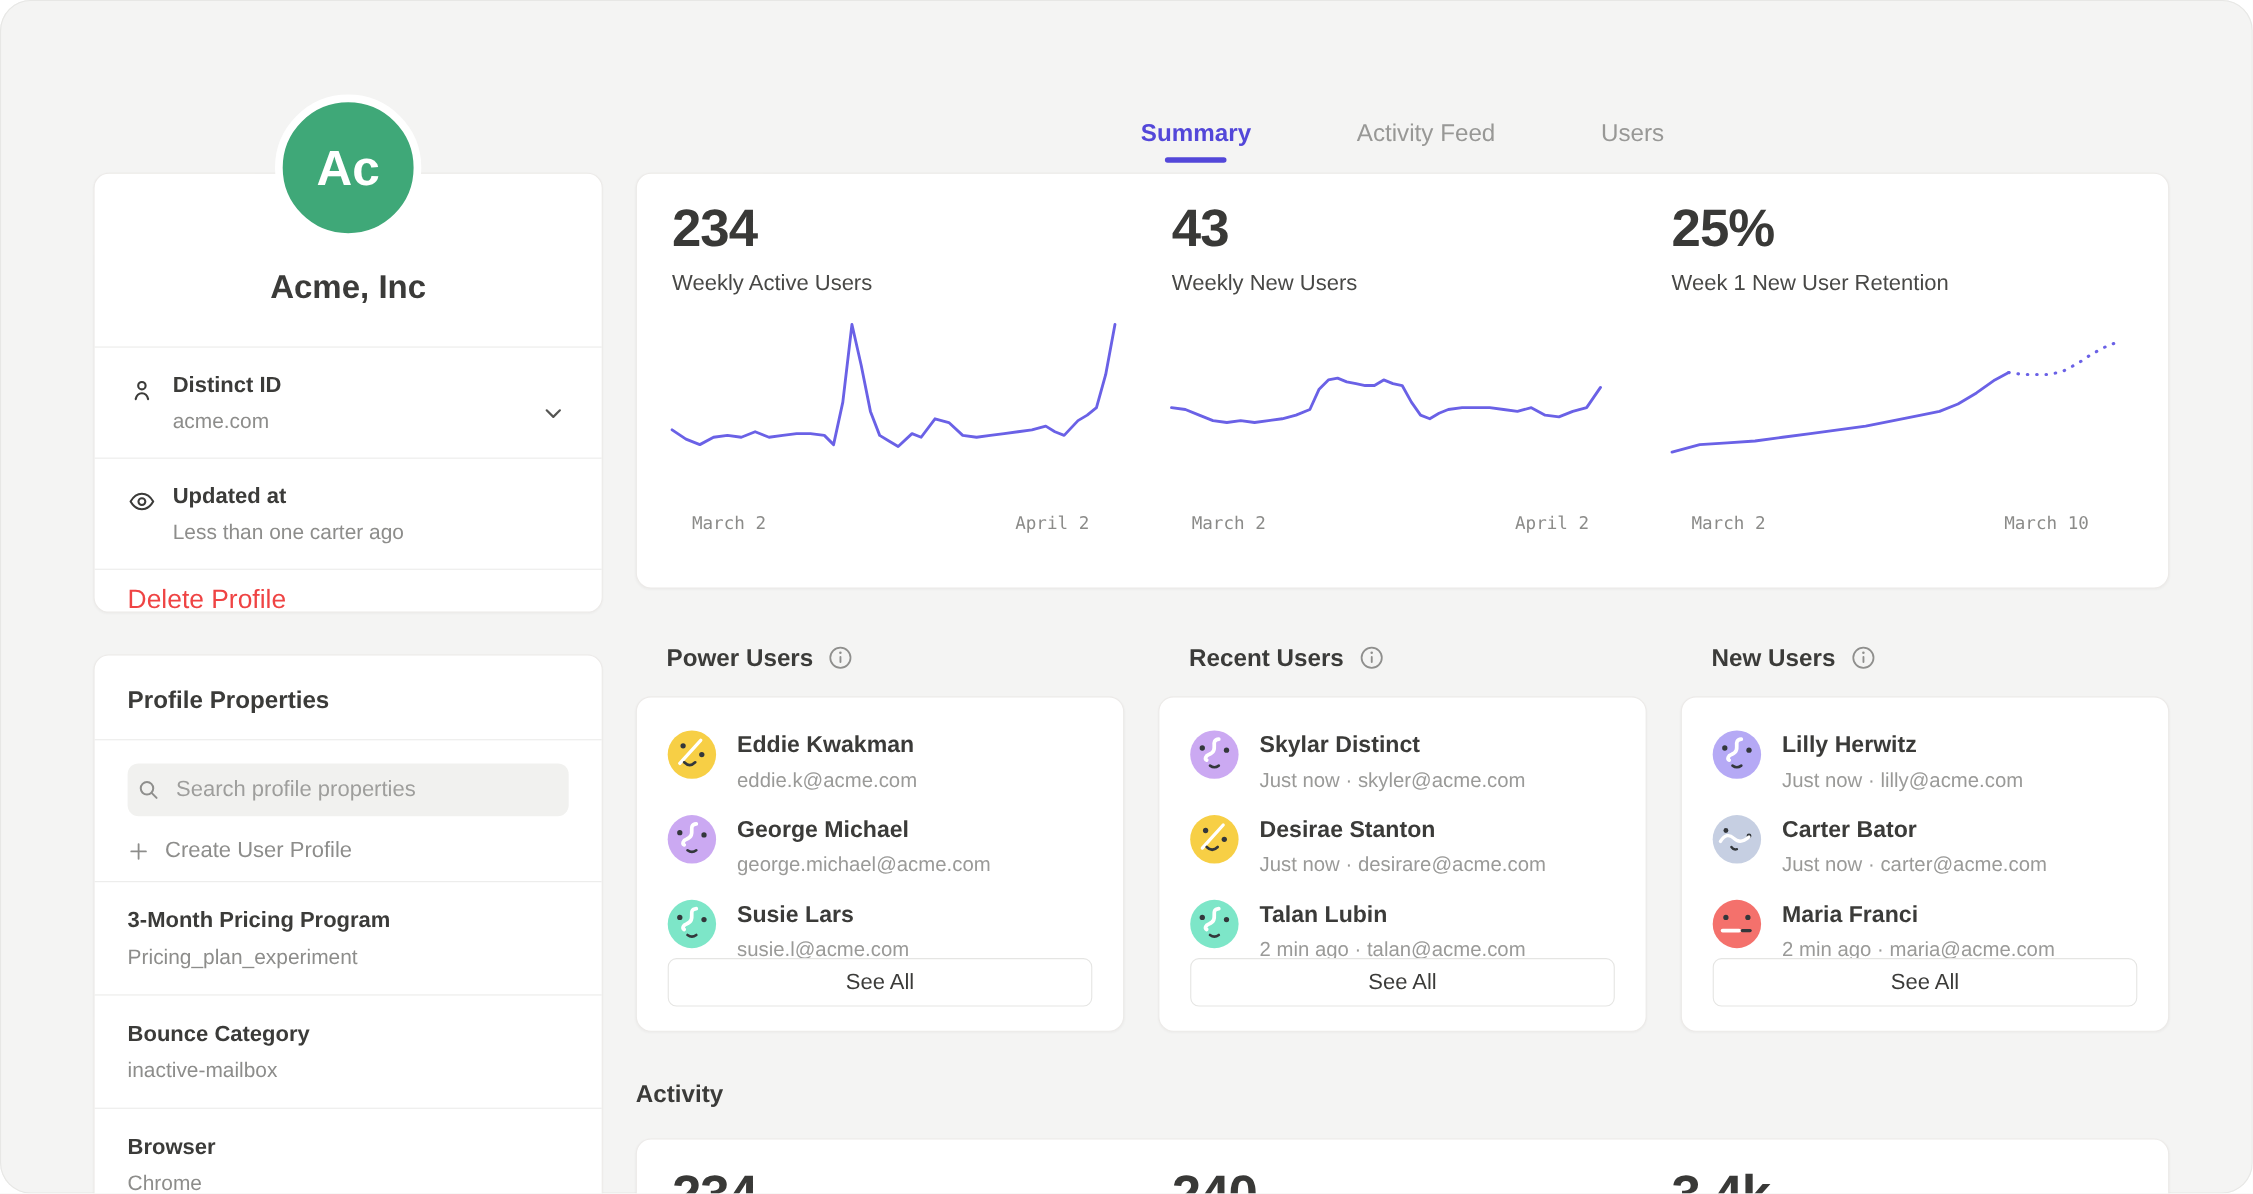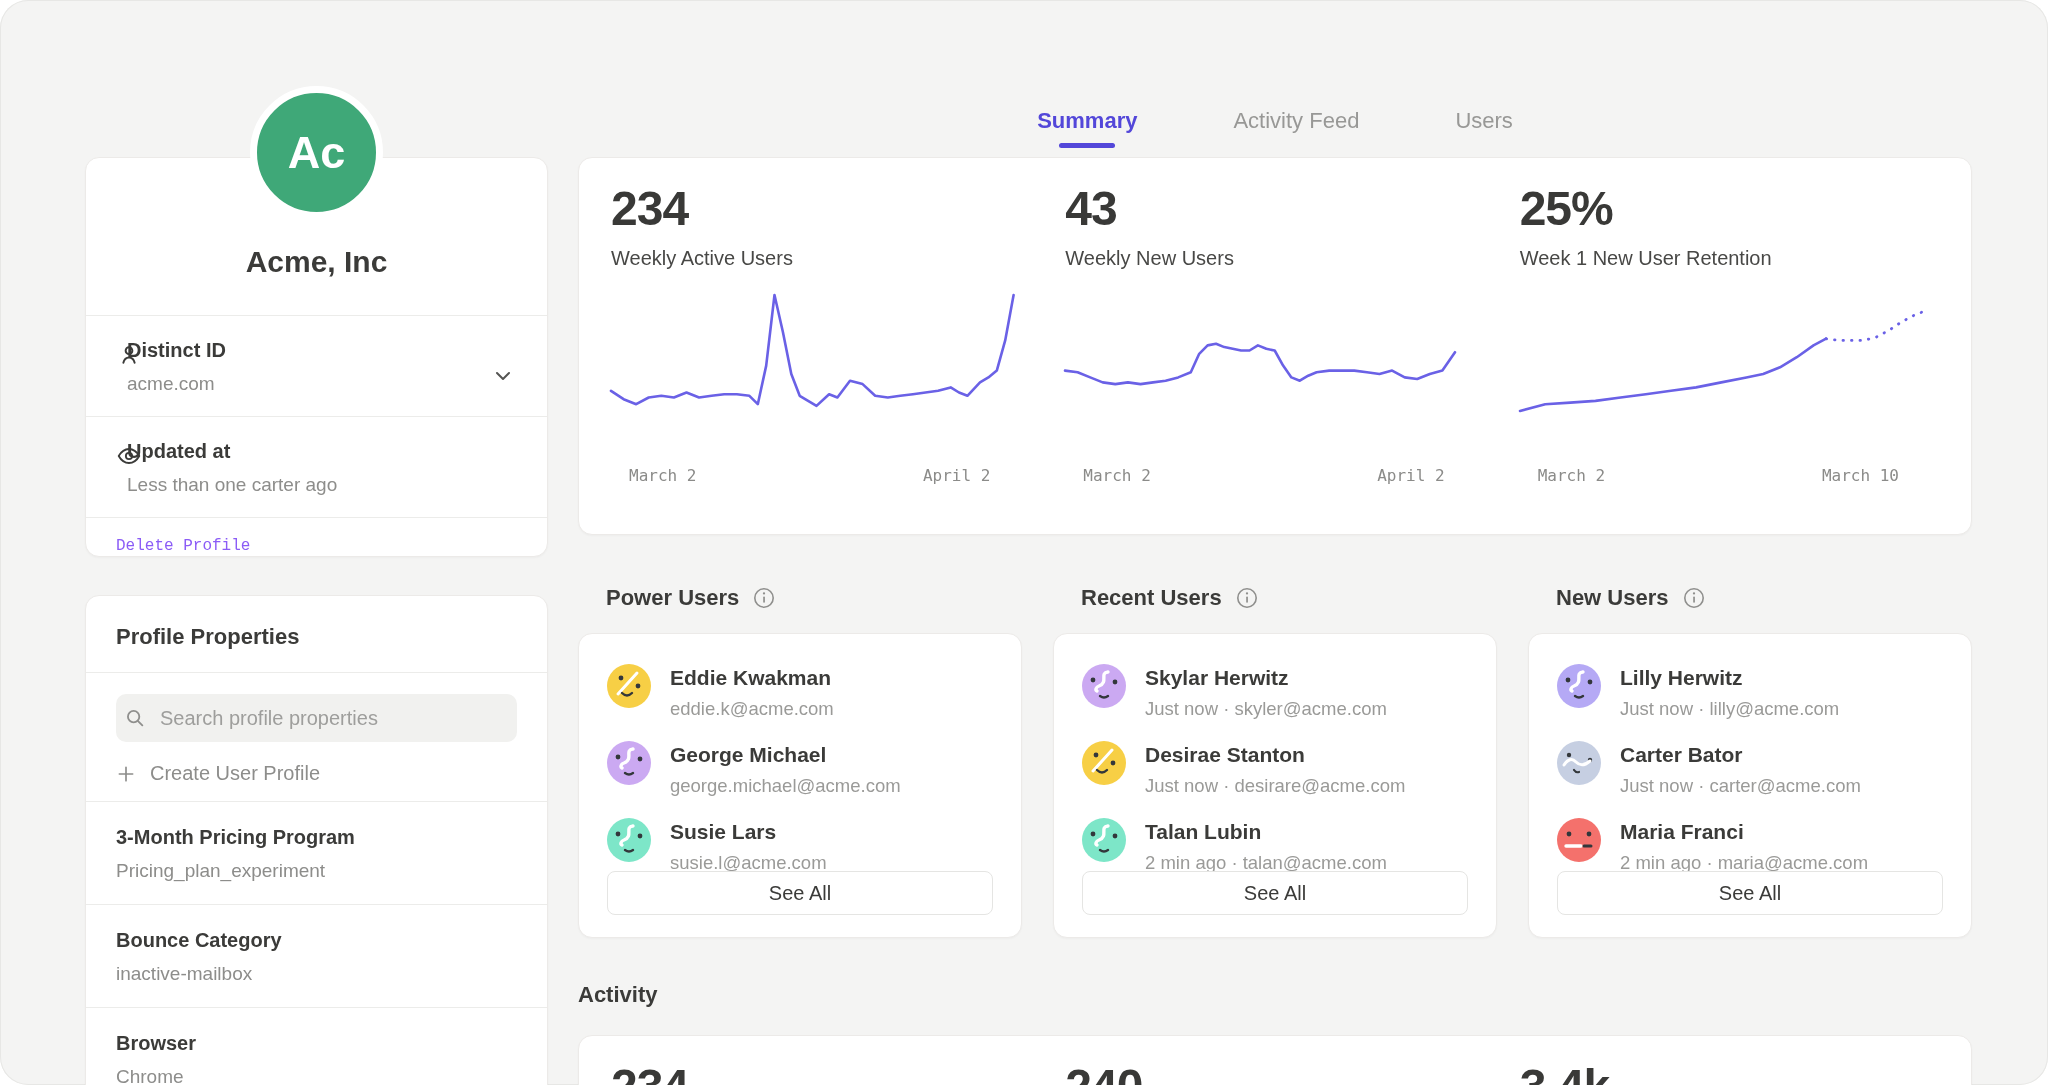--- a/index.html
+++ b/index.html
@@ -18,31 +18,31 @@
 
   
   .sidebar{position:absolute;left:85px;top:0;width:463px;height:100%;}
   .avatar-ring{position:absolute;left:165px;top:86px;width:133px;height:133px;border-radius:50%;
     border:7px solid #fff;display:flex;align-items:center;justify-content:center;z-index:3;}
   .avatar-ring span{color:#fff;font-size:45px;font-weight:700;letter-spacing:0;}
 
   .profile-card{position:absolute;left:0;top:157px;width:463px;height:400px;}
   .p-head{height:157px;display:flex;align-items:flex-end;justify-content:center;padding-bottom:36px;}
   .company-name{margin:0;font-size:30px;font-weight:700;color:var(--text-dark);}
-  .field-row{position:relative;border-top:1px solid var(--divider);padding:23px 60px 21px 41px;}
+  .field-row{position:relative;border-top:1px solid var(--divider);padding:23px 60px 21px 71px;}
   .f-icon{position:absolute;left:30px;top:26px;width:26px;height:26px;color:#3b3b39;}
   .f-icon svg{width:26px;height:26px;}
   .f-label{font-size:20px;font-weight:700;color:var(--text-dark);}
   .f-value{margin-top:11px;font-size:19px;color:var(--text-gray);}
   .chev{position:absolute;right:32px;top:50%;margin-top:-2px;width:24px;height:24px;color:#55555
 
 3;cursor:pointer;}
   .chev svg{width:24px;height:24px;}
   .delete-row{border-top:1px solid var(--divider);height:56px;display:flex;align-items:center;padding-left:30px;}
-  .delete-btn{background:none;border:none;padding:0;font-family:Liberation Mono, monospace;font-size:16px;color:#8b5cf6;cursor:pointer;}
+  .delete-btn{background:none;border:none;padding:0;font-family:Liberation Sans, sans-serif;font-size:24px;color:#ef4444;cursor:pointer;}
 
   .props-card{position:absolute;left:0;top:595px;width:463px;height:560px;}
   .props-title{margin:0;padding:28px 30px 22px;font-size:22px;font-weight:700;color:var(--text-dark);}
   .search-box{margin:21px 30px 0;height:48px;background:#f1f1ef;border-radius:10px;display:flex;align-items:center;gap:12px;padding:0 8px;}
   .search-box svg{width:22px;height:22px;color:#8f8f8d;flex:none;}
   .search-box input{border:none;background:transparent;outline:none;flex:1;font-family:inherit;font-size:20px;color:#3b3b39;}
   .search-box input::placeholder{color:#9e9e9c;}
   .create-row{margin:20px 30px 16px;display:flex;align-items:center;gap:14px;background:none;border:none;padding:0;
     font-family:inherit;font-size:20px;color:#8d8d8b;cursor:pointer;}
   .create-row svg{width:20px;height:20px;color:#8d8d8b;}
@@ -310,21 +310,21 @@
         <div class="user-row">
           <span class="u-avatar" style="background: rgb(203, 169, 242);">
               <svg viewBox="0 0 44 44">
                 <circle cx="11" cy="16" r="2.4" fill="#33373b"></circle>
                 <circle cx="33" cy="18" r="2.4" fill="#33373b"></circle>
                 <path d="M26 8 C17 9 27 18 17 22 C14 23 13 26 15 27" stroke="#fff" stroke-width="3.4" fill="none" stroke-linecap="round"></path>
                 <path d="M18 32 Q22 35 26 32" stroke="#33373b" stroke-width="2.4" fill="none" stroke-linecap="round"></path>
               </svg>
             </span>
           <div>
-              <div class="u-name">Skylar Herwitz</div>
+              <div class="u-name">Skylar Distinct</div>
           <div class="u-meta">Just now · skyler@acme.com</div>
             </div>
         </div>
         <div class="user-row">
           <span class="u-avatar" style="background: rgb(247, 207, 69);">
               <svg viewBox="0 0 44 44">
                 <circle cx="14" cy="14" r="2.4" fill="#33373b"></circle>
                 <circle cx="31" cy="22" r="2.4" fill="#33373b"></circle>
                 <path d="M11 30 L30 9" stroke="#fff" stroke-width="3" stroke-linecap="round" fill="none"></path>
                 <path d="M15 29 Q20 34 25 29" stroke="#33373b" stroke-width="2.4" fill="none" stroke-linecap="round"></path>

